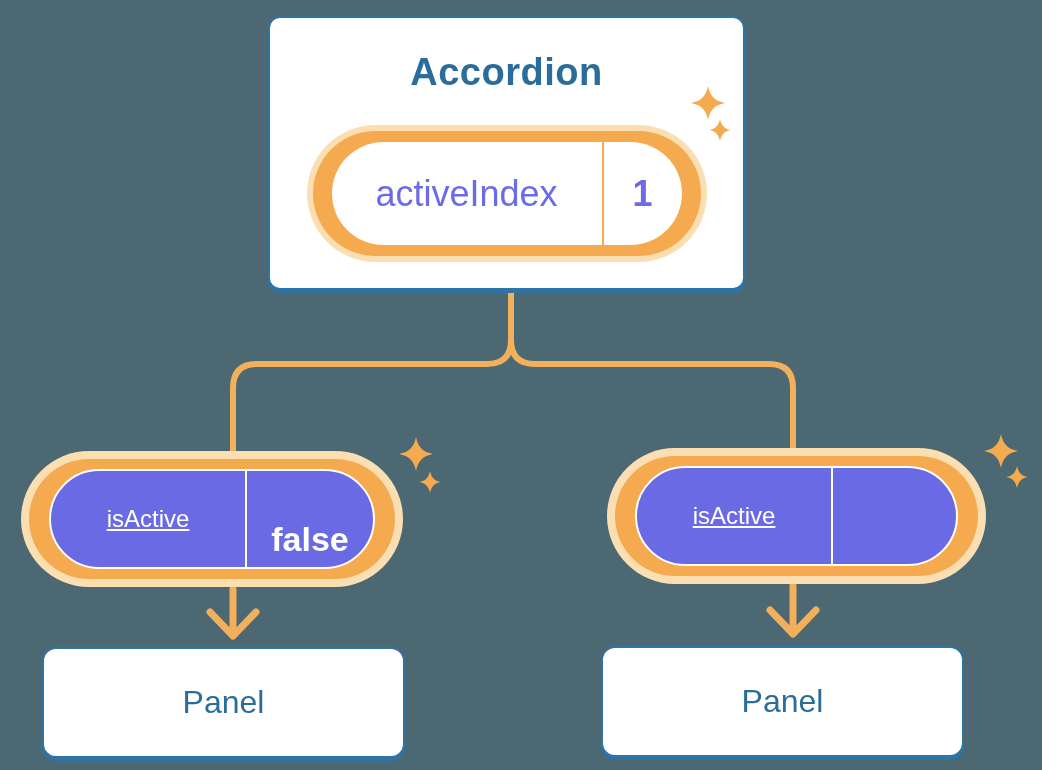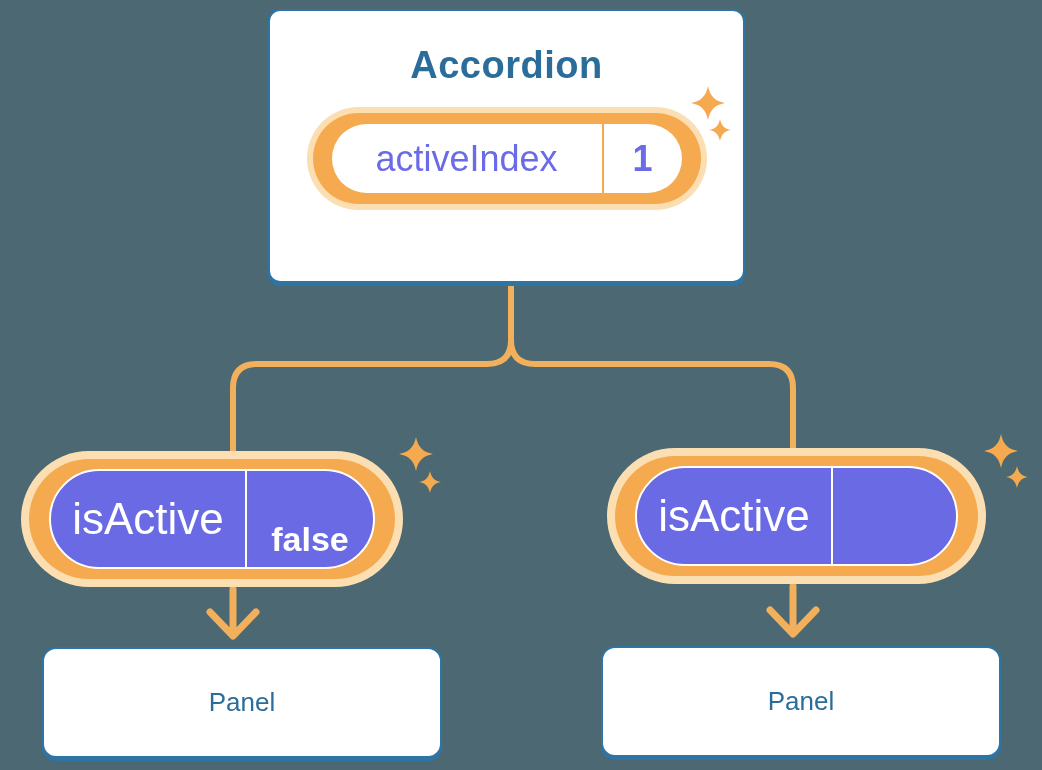--- a/index.html
+++ b/index.html
@@ -21,36 +21,36 @@
   }
   .stage{position:relative;width:1042px;height:770px;}
 
   
   .overlay{position:absolute;left:0;top:0;width:1042px;height:770px;pointer-events:none;}
   .connector{fill:none;stroke:var(--connector);stroke-width:6;stroke-linecap:round;}
   .arrow{fill:none;stroke:var(--connector);stroke-width:7;stroke-linecap:round;stroke-linejoin:round;}
 
   
   .accordion-card{
-    position:absolute;left:268px;top:9px;width:477px;height:274px;
+    position:absolute;left:268px;top:16px;width:477px;height:274px;
     background:var(--card-bg);
     border:2px solid var(--blue-border);
     border-radius:12px;
     box-shadow:0 3px 0 var(--blue-border);
     display:flex;flex-direction:column;align-items:center;
     padding-top:32px;
   }
   .accordion-title{
     font-size:38px;font-weight:700;color:var(--blue-text);
     line-height:44px;letter-spacing:.5px;
   }
 
   
   .state-glow{
-    margin-top:20px;width:400px;height:103px;
+    margin-top:31px;width:400px;height:137px;
     background:var(--glow);border-radius:999px;padding:6px;
   }
   .state-ring{
     width:100%;height:100%;background:var(--orange);
     border-radius:999px;padding:11px 19px;
   }
   .state-pill{
     width:100%;height:100%;background:#fff;border-radius:999px;
     display:flex;align-items:stretch;overflow:hidden;
   }
@@ -74,37 +74,37 @@
     width:100%;height:100%;background:var(--orange);
     border-radius:999px;padding:10px 20px;
   }
   .prop-pill{
     width:100%;height:100%;background:var(--purple);
     border:2px solid #fff;border-radius:999px;
     display:flex;align-items:stretch;overflow:hidden;color:#fff;
   }
   .prop-label{
     width:194px;display:flex;align-items:center;justify-content:center;
-    font-size:44px;font-weight:400;
+    font-size:24px;font-weight:400;text-decoration:underline;
   }
   .prop-divider{width:2px;background:#fff;}
   .prop-value{
     flex:1;display:flex;align-items:center;justify-content:center;
     font-size:34px;font-weight:700;margin-top:40px;
   }
 
   
   .panel-card{
-    position:absolute;width:400px;height:111px;
+    position:absolute;width:363px;height:111px;
     background:var(--card-bg);
     border:2px solid var(--blue-border);
     border-radius:14px;
     box-shadow:0 3px 0 var(--blue-border);
     display:flex;align-items:center;justify-content:center;
-    font-size:26px;color:var(--blue-text);
+    font-size:32px;color:var(--blue-text);
   }
   .panel-card.left{left:42px;top:647px;}
   .panel-card.right{left:601px;top:646px;}
 
   
   .sparkle{position:absolute;}
   .sparkle path{fill:var(--orange);}
   .sp-acc-big{left:691px;top:86px;}
   .sp-acc-small{left:709px;top:119px;}
   .sp-left-big{left:399px;top:437px;}

